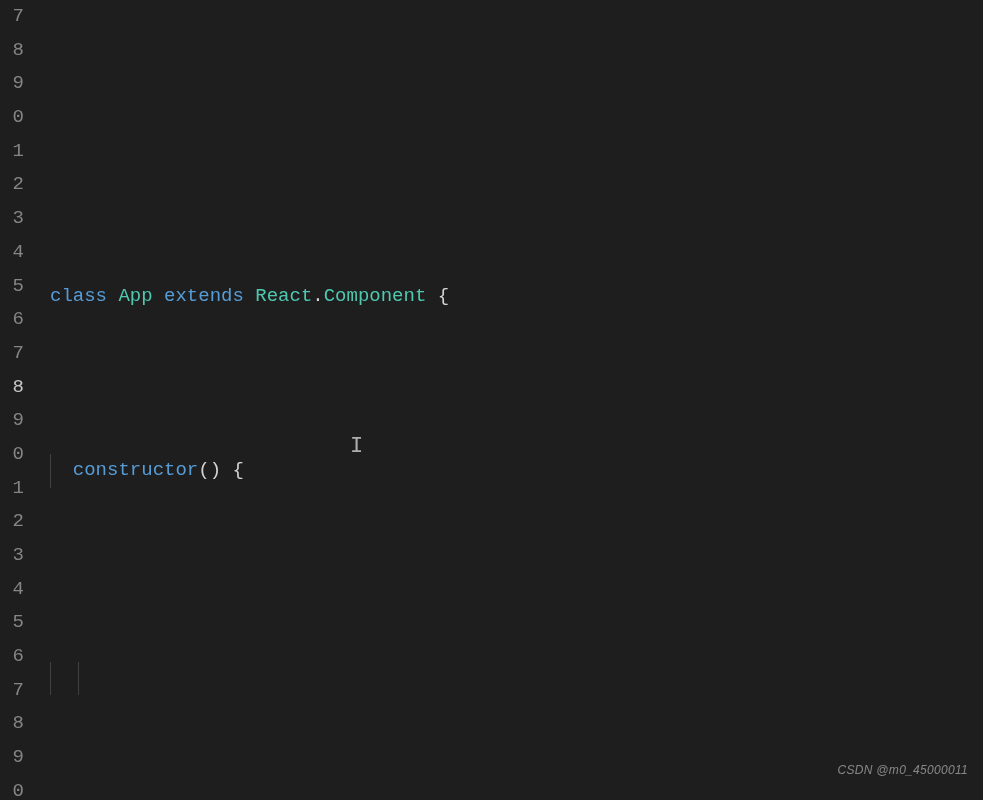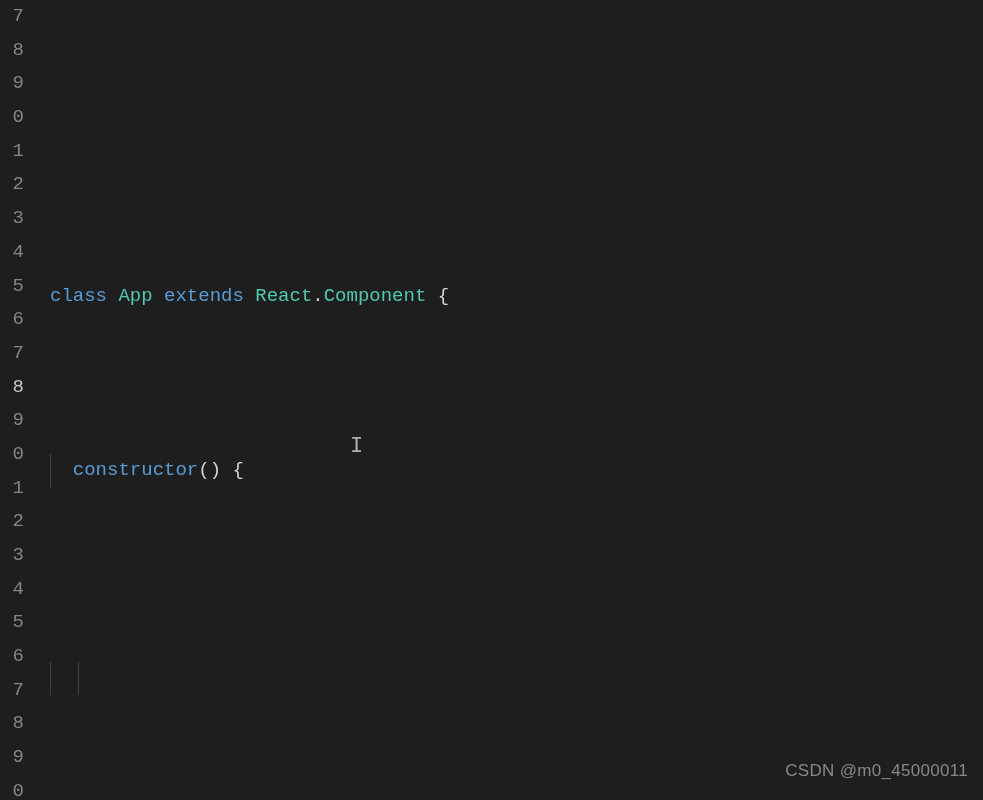--- a/index.html
+++ b/index.html
@@ -68,23 +68,24 @@
       color: #aeafad;
       top: 430px;
       left: 350px;
       font-size: 22px;
     }
     .watermark {
       position: absolute;
       bottom: 12px;
       right: 15px;
       color: rgba(220,220,220,0.55);
-      font-size: 17px;
+      font-size: 12px;
       font-family: Arial, sans-serif;
       letter-spacing: 0.3px;
+      font-style: italic;
     }
   </style>
 </head>
 <body>
 
 <div class="editor">
   <div class="gutter">
     <div class="ln">7</div>
     <div class="ln">8</div>
     <div class="ln">9</div>

